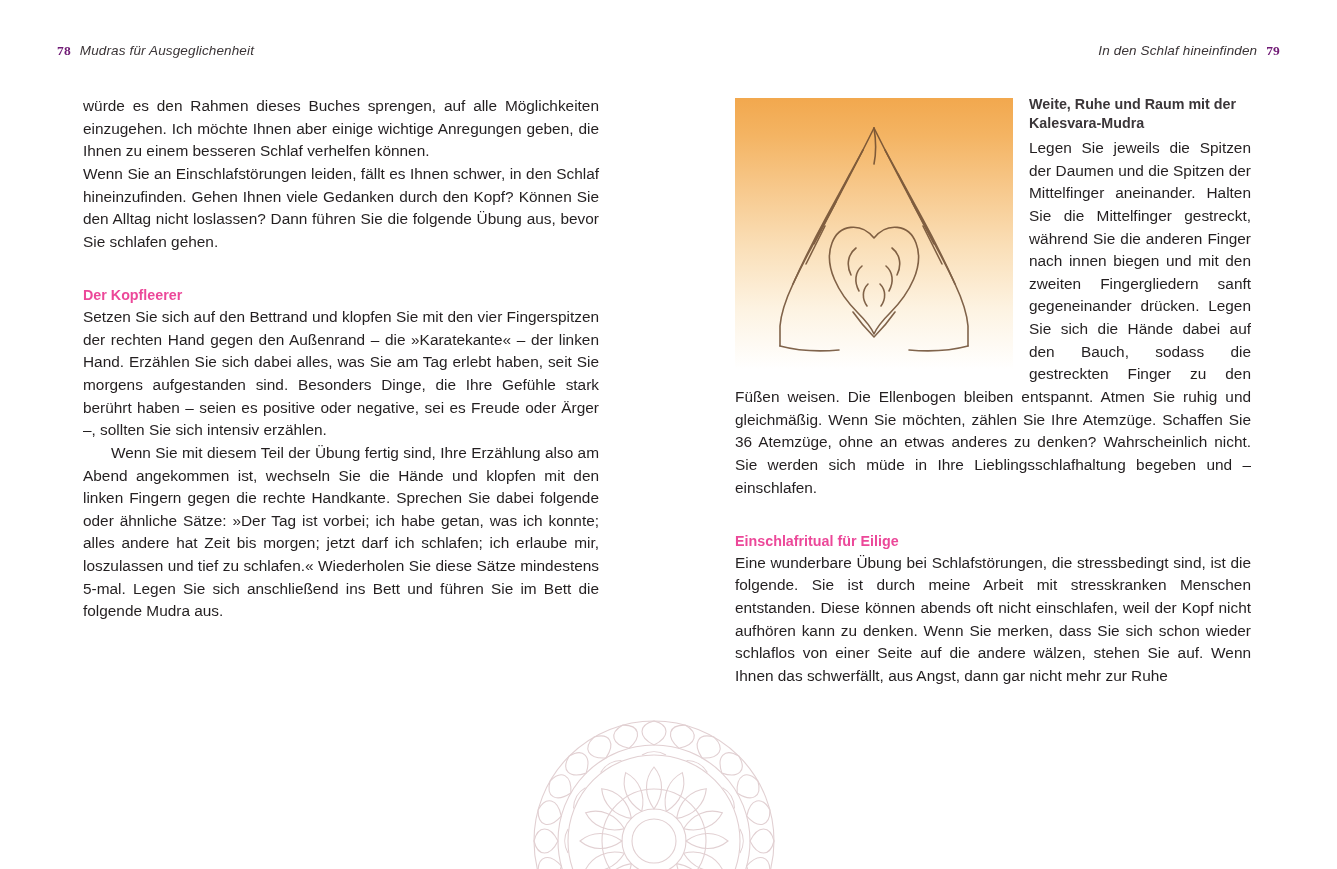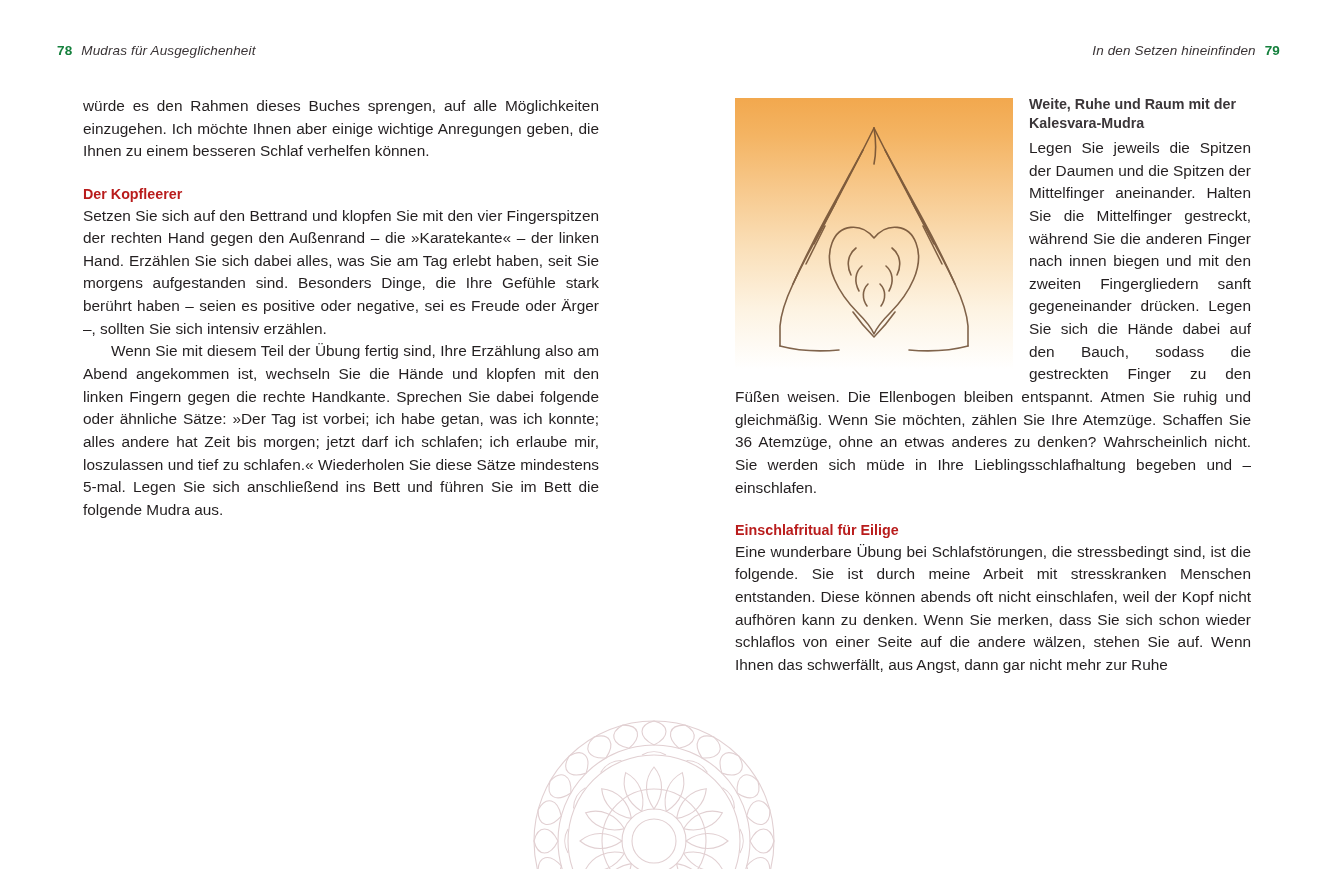--- a/index.html
+++ b/index.html
@@ -31,21 +31,22 @@
     white-space: nowrap;
   }
   .runhead-left {
     left: 57px;
   }
   .runhead-right {
     right: 57px;
   }
   .folio {
     font-weight: bold;
-    color: #15803d;
+    color: #701a75;
+    font-family: Liberation Serif, serif;
   }
   .runhead-left .folio { margin-right: 9px; }
   .runhead-right .folio { margin-left: 9px; }
   .runhead-title { font-weight: normal; font-style: italic; }
 
   
   .col {
     position: absolute;
     top: 95px;
     width: 516px;
@@ -66,24 +67,24 @@
   h2.section {
     margin: 24px 0 4px 0;
     font-size: 17.6px;
     font-weight: bold;
     color: #8f2f66;
     line-height: 1.3;
     letter-spacing: 0.005em;
   }
 
   h3.sub {
-    margin: 22px 0 1px 0;
+    margin: 33px 0 1px 0;
     font-size: 14.3px;
     font-weight: bold;
-    color: #b91c1c;
+    color: #ec4899;
     line-height: 1.3;
   }
 
   
   .fig-wrap {
     float: left;
     width: 278px;
     margin: 3px 16px 6px 0;
   }
   .figure {
@@ -128,27 +129,28 @@
 </head>
 <body>
 
 <div class="page">
 
   <div class="runhead runhead-left">
     <span class="folio">78</span><span class="runhead-title">Mudras für Ausgeglichenheit</span>
   </div>
 
   <div class="runhead runhead-right">
-    <span class="runhead-title">In den Setzen hineinfinden</span><span class="folio">79</span>
+    <span class="runhead-title">In den Schlaf hineinfinden</span><span class="folio">79</span>
   </div>
 
   <div class="col col-left">
     <p>würde es den Rahmen dieses Buches sprengen, auf alle Möglichkeiten einzugehen. Ich möchte Ihnen aber einige wichtige Anregungen geben, die Ihnen zu einem besseren Schlaf verhelfen können.</p>
 
 
+    <p>Wenn Sie an Einschlafstörungen leiden, fällt es Ihnen schwer, in den Schlaf hineinzufinden. Gehen Ihnen viele Gedanken durch den Kopf? Können Sie den Alltag nicht loslassen? Dann führen Sie die folgende Übung aus, bevor Sie schlafen gehen.</p>
 
     <h3 class="sub">Der Kopfleerer</h3>
 
     <p>Setzen Sie sich auf den Bettrand und klopfen Sie mit den vier Fingerspitzen der rechten Hand gegen den Außenrand – die »Karatekante« – der linken Hand. Erzählen Sie sich dabei alles, was Sie am Tag erlebt haben, seit Sie morgens aufgestanden sind. Besonders Dinge, die Ihre Gefühle stark berührt haben – seien es positive oder negative, sei es Freude oder Ärger –, sollten Sie sich intensiv erzählen.</p>
     <p class="indent">Wenn Sie mit diesem Teil der Übung fertig sind, Ihre Erzählung also am Abend angekommen ist, wechseln Sie die Hände und klopfen mit den linken Fingern gegen die rechte Handkante. Sprechen Sie dabei folgende oder ähnliche Sätze: »Der Tag ist vorbei; ich habe getan, was ich konnte; alles andere hat Zeit bis morgen; jetzt darf ich schlafen; ich erlaube mir, loszulassen und tief zu schlafen.« Wiederholen Sie diese Sätze mindestens 5-mal. Legen Sie sich anschließend ins Bett und führen Sie im Bett die folgende Mudra aus.</p>
   </div>
 
   <div class="col col-right">
 
     <div class="right-head-block">

